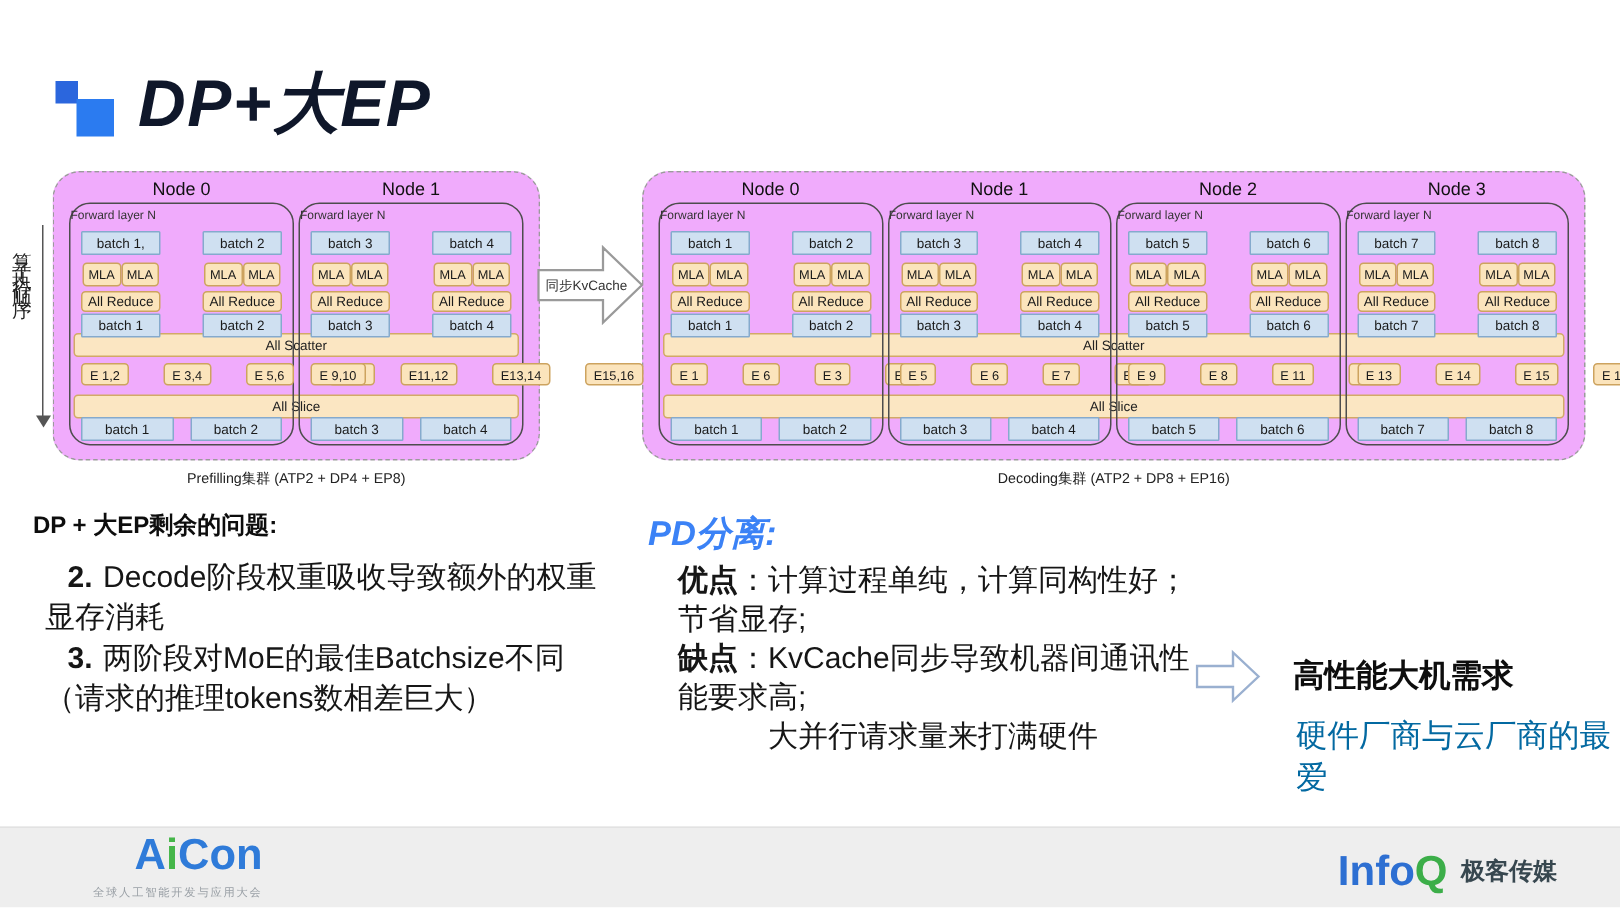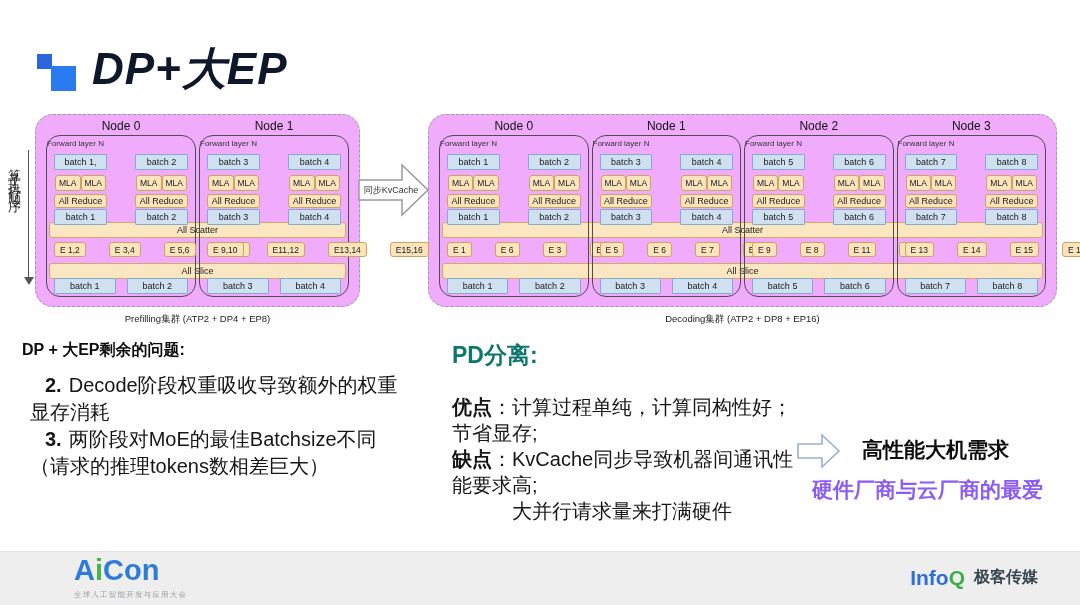--- a/index.html
+++ b/index.html
@@ -44,37 +44,37 @@
   #caption-prefilling{left:35px;width:325px;}
   #caption-decoding{left:428px;width:629px;}
   
   .sync-arrow{position:absolute;left:358px;top:162px;}
   .sync-arrow text{font-size:9px;fill:#333;font-family:"Liberation Sans","DejaVu Sans",sans-serif;}
   
   .left-heading{position:absolute;left:22px;top:340px;font-size:16px;font-weight:700;color:#0d0d0d;}
   .items{position:absolute;left:30px;top:372px;width:420px;font-size:20px;line-height:27px;color:#161616;}
   .item{white-space:pre-line;text-indent:15px;}
   .num{font-weight:700;margin-right:7px;}
-  .right-heading{position:absolute;left:452px;top:340px;font-size:23px;font-weight:700;color:#0f766e;}
-  .pd-body{position:absolute;left:452px;top:394px;width:370px;font-size:20px;line-height:26px;color:#161616;}
+  .right-heading{position:absolute;left:432px;top:340px;font-size:23px;font-weight:700;color:#3b82f6;font-style:italic;}
+  .pd-body{position:absolute;left:452px;top:374px;width:370px;font-size:20px;line-height:26px;color:#161616;}
   .pd-par{white-space:pre-line;}
   .plabel{font-weight:700;}
   
   .conclusion-arrow{position:absolute;left:797px;top:432px;}
   .concl-1{position:absolute;left:862px;top:436px;font-size:21px;font-weight:700;color:#0d0d0d;}
-  .concl-2{position:absolute;left:812px;top:476px;font-size:21px;font-weight:700;color:#8b5cf6;}
+  .concl-2{position:absolute;left:864px;top:476px;font-size:21px;font-weight:400;color:#0369a1;}
   
   .footer{position:absolute;left:0;right:0;bottom:0;height:53px;background:#eeeeee;border-top:1px solid #e2e2e2;}
-  .aicon{position:absolute;left:74px;top:4px;line-height:1;}
+  .aicon{position:absolute;left:62px;top:4px;line-height:1;text-align:right;}
   .aicon-word{font-size:29px;font-weight:800;letter-spacing:0;}
   .aicon-blue{color:#2f7bd9;}
   .aicon-green{color:#45b649;}
   .aicon-tag{font-size:7.5px;color:#9aa0a6;letter-spacing:1.2px;margin-top:6px;}
   .infoq{position:absolute;right:42px;top:15px;display:flex;align-items:center;}
-  .infoq-word{font-size:21px;font-weight:800;line-height:1;}
+  .infoq-word{font-size:28px;font-weight:800;line-height:1;}
   .infoq-blue{color:#2d6fd2;}
   .infoq-green{color:#3cae49;}
   .infoq-media{font-size:16px;font-weight:600;color:#37474f;margin-left:9px;}
 </style>
 </head>
 <body>
 
 <div class="logo-sq1"></div>
 <div class="logo-sq2"></div>
 <div class="slide-title">DP+大EP</div>

